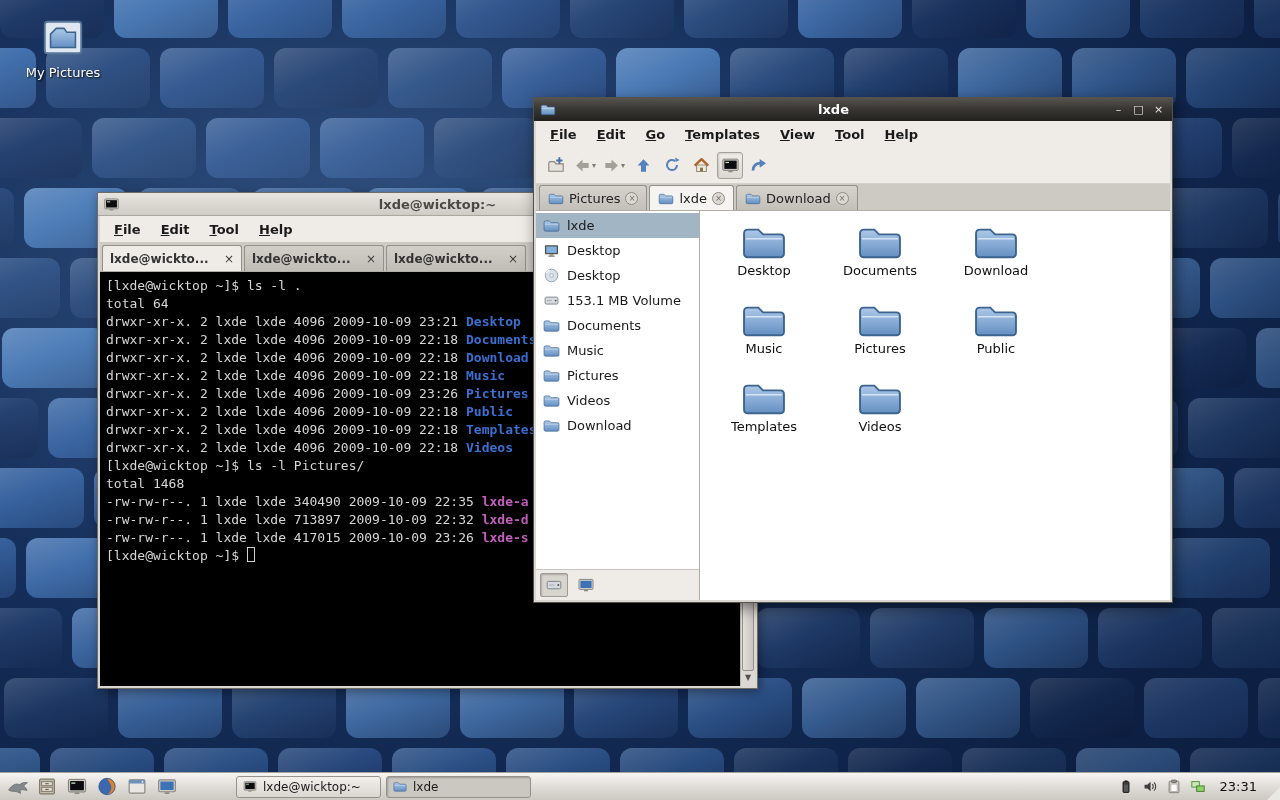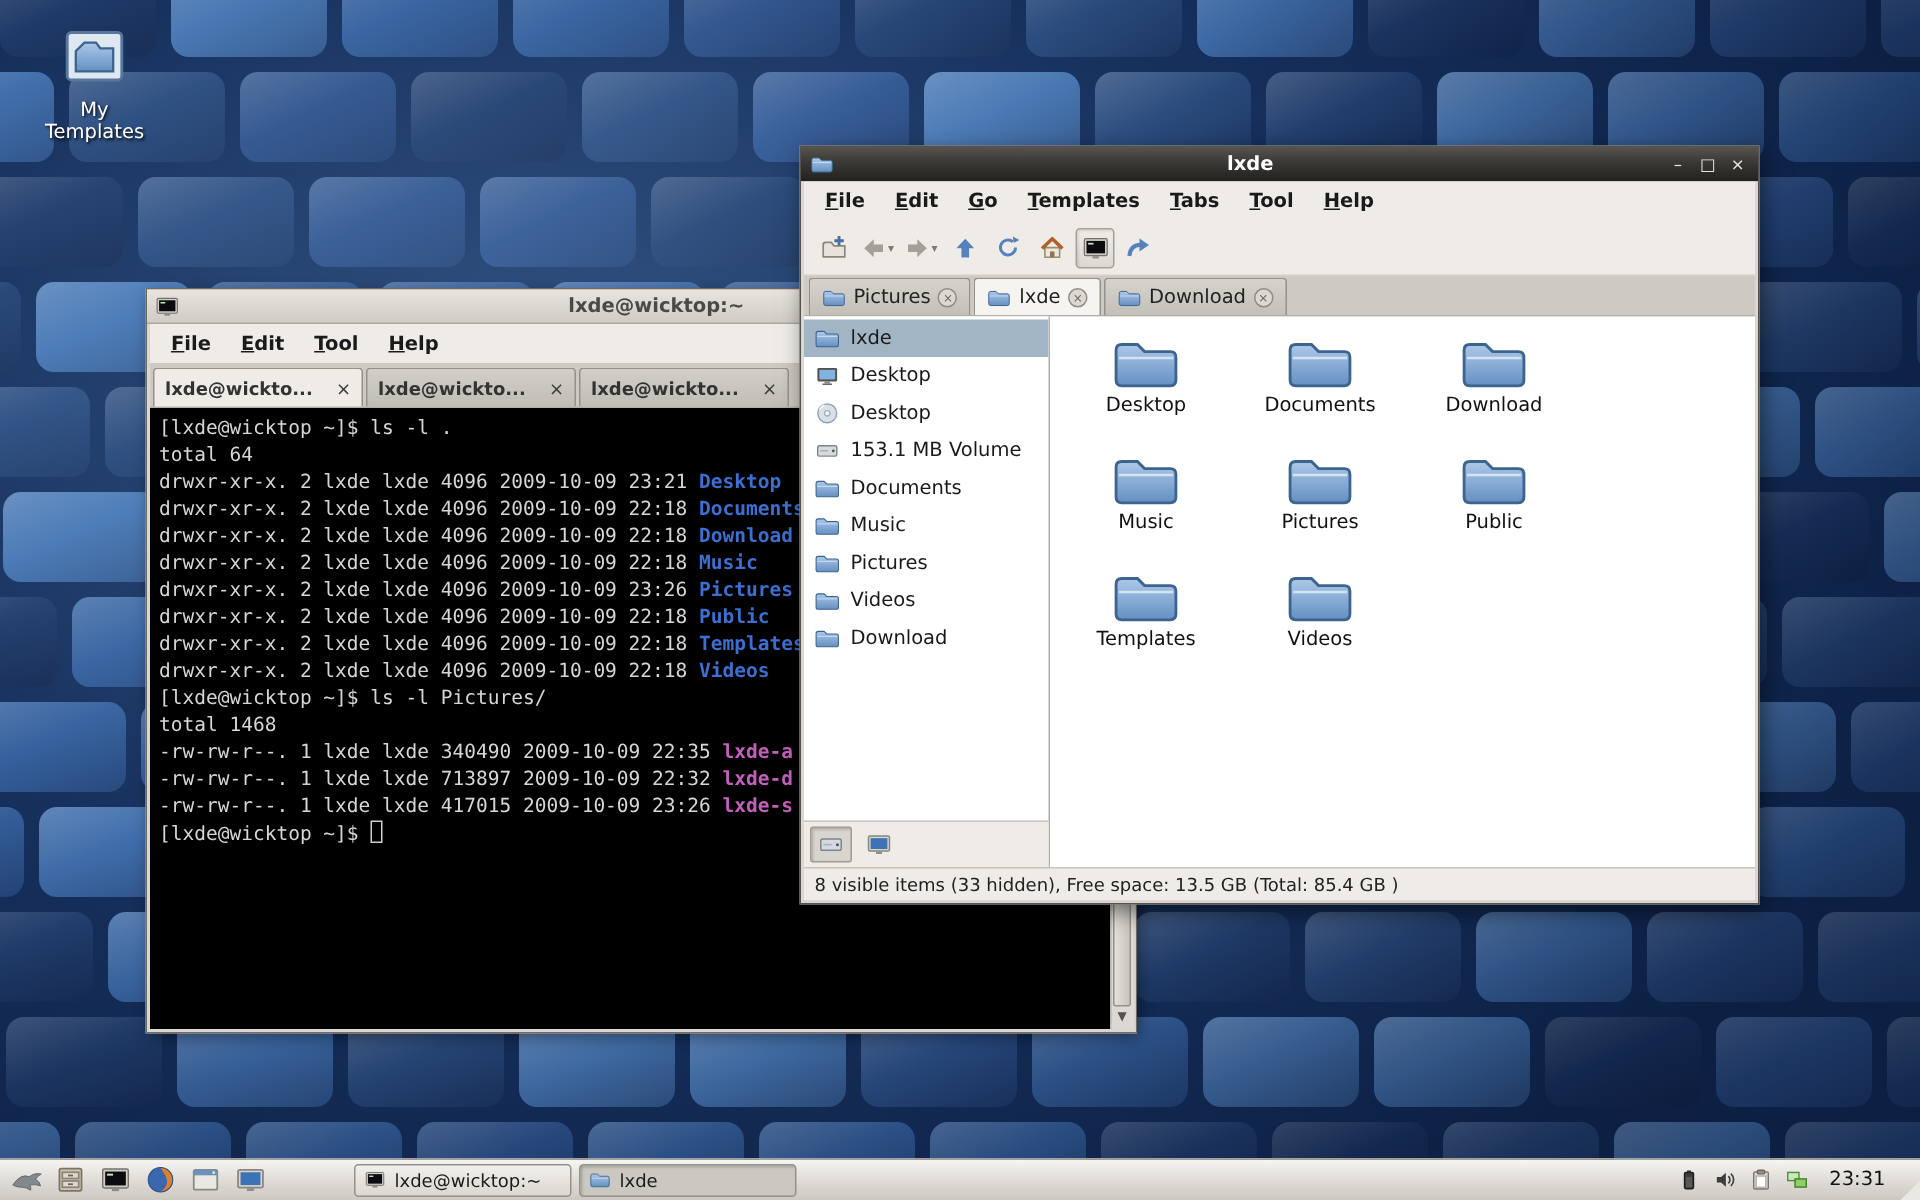--- a/index.html
+++ b/index.html
@@ -379,21 +379,21 @@
     <div class="tile" style="left: 962px; top: 748px; width: 104px; height: 60px; background-color: rgb(39, 73, 124); background-image: linear-gradient(155deg, rgba(255, 255, 255, 0.2), rgba(255, 255, 255, 0.02) 45%, rgba(0, 0, 20, 0.25));"></div>
     <div class="tile" style="left: 1076px; top: 748px; width: 104px; height: 60px; background-color: rgb(70, 119, 180); background-image: linear-gradient(155deg, rgba(255, 255, 255, 0.2), rgba(255, 255, 255, 0.02) 45%, rgba(0, 0, 20, 0.25));"></div>
     <div class="tile" style="left: 1190px; top: 748px; width: 104px; height: 60px; background-color: rgb(39, 73, 124); background-image: linear-gradient(155deg, rgba(255, 255, 255, 0.2), rgba(255, 255, 255, 0.02) 45%, rgba(0, 0, 20, 0.25));"></div>
   </div>
 <div class="sheen"></div>
 
 <div class="desktop-icon">
   <svg width="46" height="46">
       <use href="#i-mydocs"></use>
     </svg>
-  <div class="dlabel">My Templates</div>
+  <div class="dlabel">My Pictures</div>
 </div>
 
 <div class="win-term">
   <div class="term-title">
     <svg width="15" height="15">
         <use href="#i-termscreen"></use>
       </svg>
     <span class="ttext">lxde@wicktop:~</span>
   </div>
   <div class="term-client">
@@ -438,21 +438,21 @@
         <span class="wbtn">□</span>
         <span class="wbtn">×</span>
       </span>
   </div>
   <div class="fm-client">
     <div class="fm-menu">
         <span class="menu-item">File</span>
         <span class="menu-item">Edit</span>
         <span class="menu-item">Go</span>
         <span class="menu-item">Templates</span>
-        <span class="menu-item">Tabs</span>
+        <span class="menu-item">View</span>
         <span class="menu-item">Tool</span>
         <span class="menu-item">Help</span>
       </div>
     <div class="fm-toolbar">
       <button class="tbtn">
           <svg width="18" height="18">
             <use href="#i-newtab"></use>
           </svg>
         </button>
       <button class="tbtn">
@@ -631,21 +631,20 @@
             <div class="flbl">Templates</div>
           </div>
           <div class="fitem">
             <svg width="48" height="38">
               <use href="#i-folder"></use>
             </svg>
             <div class="flbl">Videos</div>
           </div>
         </div>
     </div>
-    <div class="fm-status">8 visible items (33 hidden), Free space: 13.5 GB (Total: 85.4 GB )</div>
   </div>
 </div>
 
 <div class="taskbar">
   <button class="tb-menu">
     <svg width="22" height="17">
         <use href="#i-bird"></use>
       </svg>
   </button>
   <div class="tb-ql">

